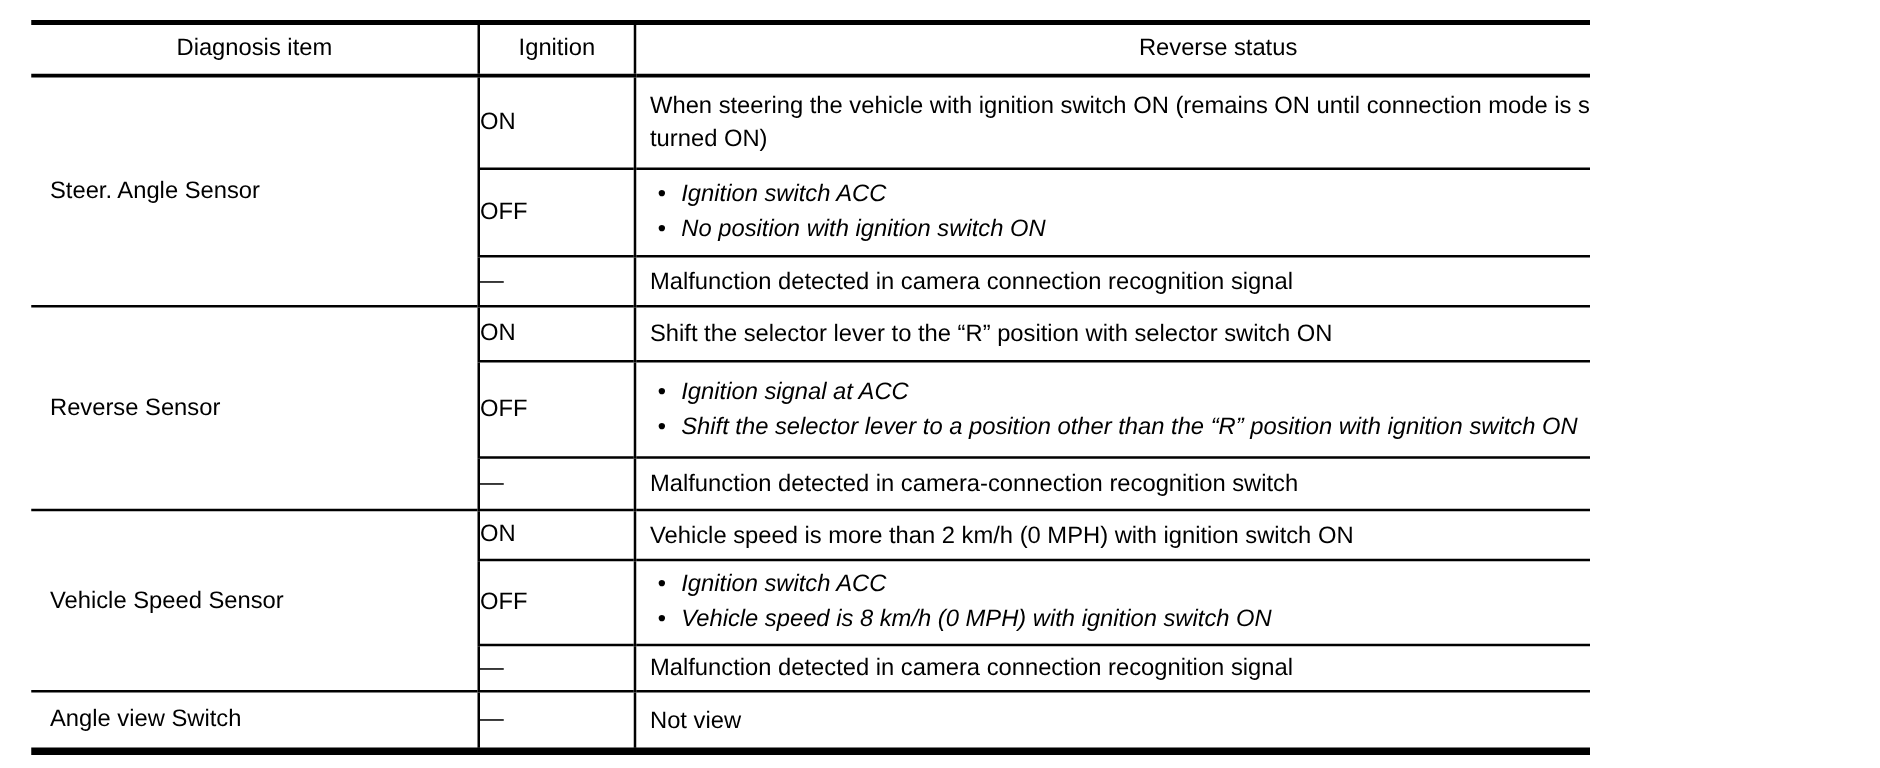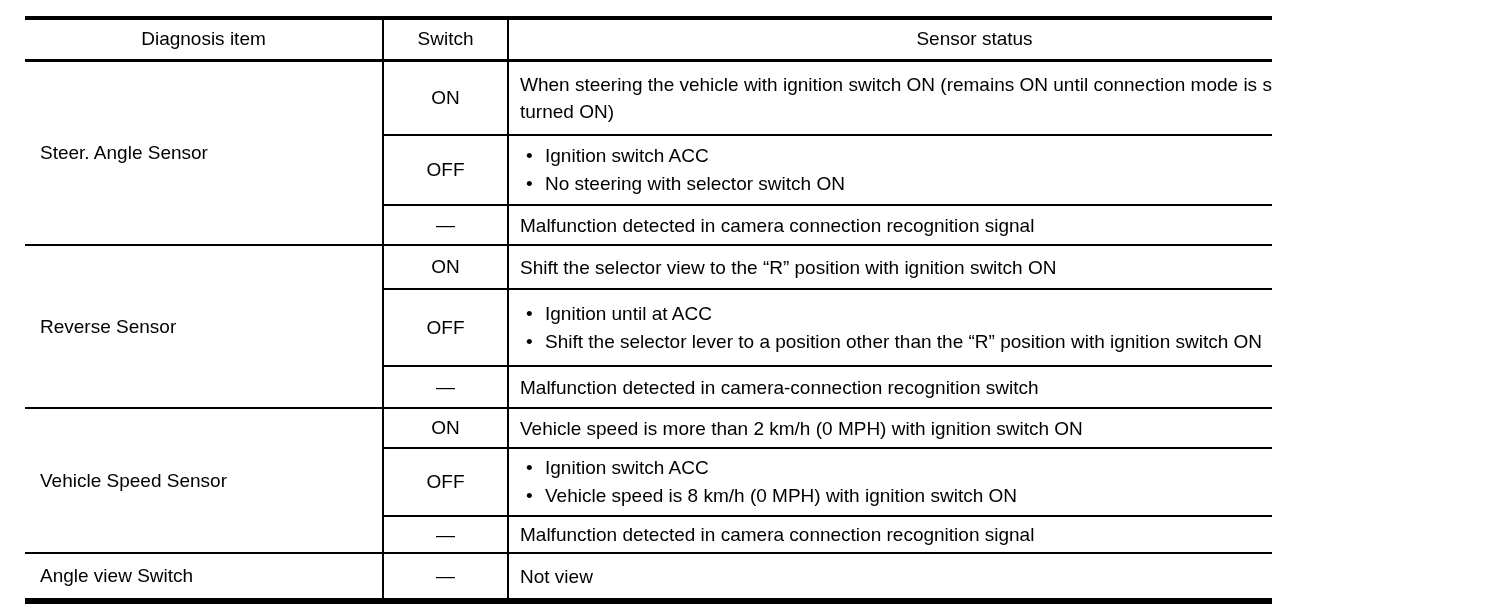--- a/index.html
+++ b/index.html
@@ -44,57 +44,58 @@
   th.col-display, td.display {
     border-left: 2px solid #000;
     border-right: 2px solid #000;
   }
   td.item {
     padding-left: 15px;
     vertical-align: middle;
     margin-top: 20px;
   }
   td.display {
-    text-align: center;
+    text-align: left;
     margin-top: 16px;
   }
   td.status {
     padding-left: 11px;
     padding-right: 12px;
   }
   .status-text {
     line-height: 27px;
   }
   .bullet-line {
     display: flex;
     align-items: flex-start;
     line-height: 28px;
     padding-left: 6px;
+    font-style: italic;
   }
   .bullet-dot {
     flex: none;
     width: 19px;
   }
   .bullet-dot::before { content: "\2022"; }
 </style>
 </head>
 <body>
 
 <div class="page">
   <table class="diag">
     <colgroup>
       <col class="c-item">
       <col class="c-disp">
       <col class="c-status">
     </colgroup>
     <thead>
       <tr>
         <th class="col-item">Diagnosis item</th>
-        <th class="col-display">Switch</th>
-        <th class="col-status">Sensor status</th>
+        <th class="col-display">Ignition</th>
+        <th class="col-status">Reverse status</th>
       </tr>
     </thead>
     <tbody>
 
       <tr style="height:75px">
         <td class="item" rowspan="3">
           <span>Steer. Angle Sensor</span>
         </td>
         <td class="display">ON</td>
         <td class="status">
@@ -103,46 +104,46 @@
       </tr>
       <tr style="height:70px">
         <td class="display">OFF</td>
         <td class="status">
           <div class="bullet-line">
             <span class="bullet-dot"></span>
             <span>Ignition switch ACC</span>
           </div>
           <div class="bullet-line">
             <span class="bullet-dot"></span>
-            <span>No steering with selector switch ON</span>
+            <span>No position with ignition switch ON</span>
           </div>
         </td>
       </tr>
       <tr style="height:40px">
         <td class="display">—</td>
         <td class="status">
           <div class="status-text">Malfunction detected in camera connection recognition signal</div>
         </td>
       </tr>
 
       <tr style="height:44px">
         <td class="item" rowspan="3">
           <span>Reverse Sensor</span>
         </td>
         <td class="display">ON</td>
         <td class="status">
-          <div class="status-text">Shift the selector view to the “R” position with ignition switch ON</div>
+          <div class="status-text">Shift the selector lever to the “R” position with selector switch ON</div>
         </td>
       </tr>
       <tr style="height:77px">
         <td class="display">OFF</td>
         <td class="status">
           <div class="bullet-line">
             <span class="bullet-dot"></span>
-            <span>Ignition until at ACC</span>
+            <span>Ignition signal at ACC</span>
           </div>
           <div class="bullet-line">
             <span class="bullet-dot"></span>
             <span>Shift the selector lever to a position other than the “R” position with ignition switch ON</span>
           </div>
         </td>
       </tr>
       <tr style="height:42px">
         <td class="display">—</td>
         <td class="status">

